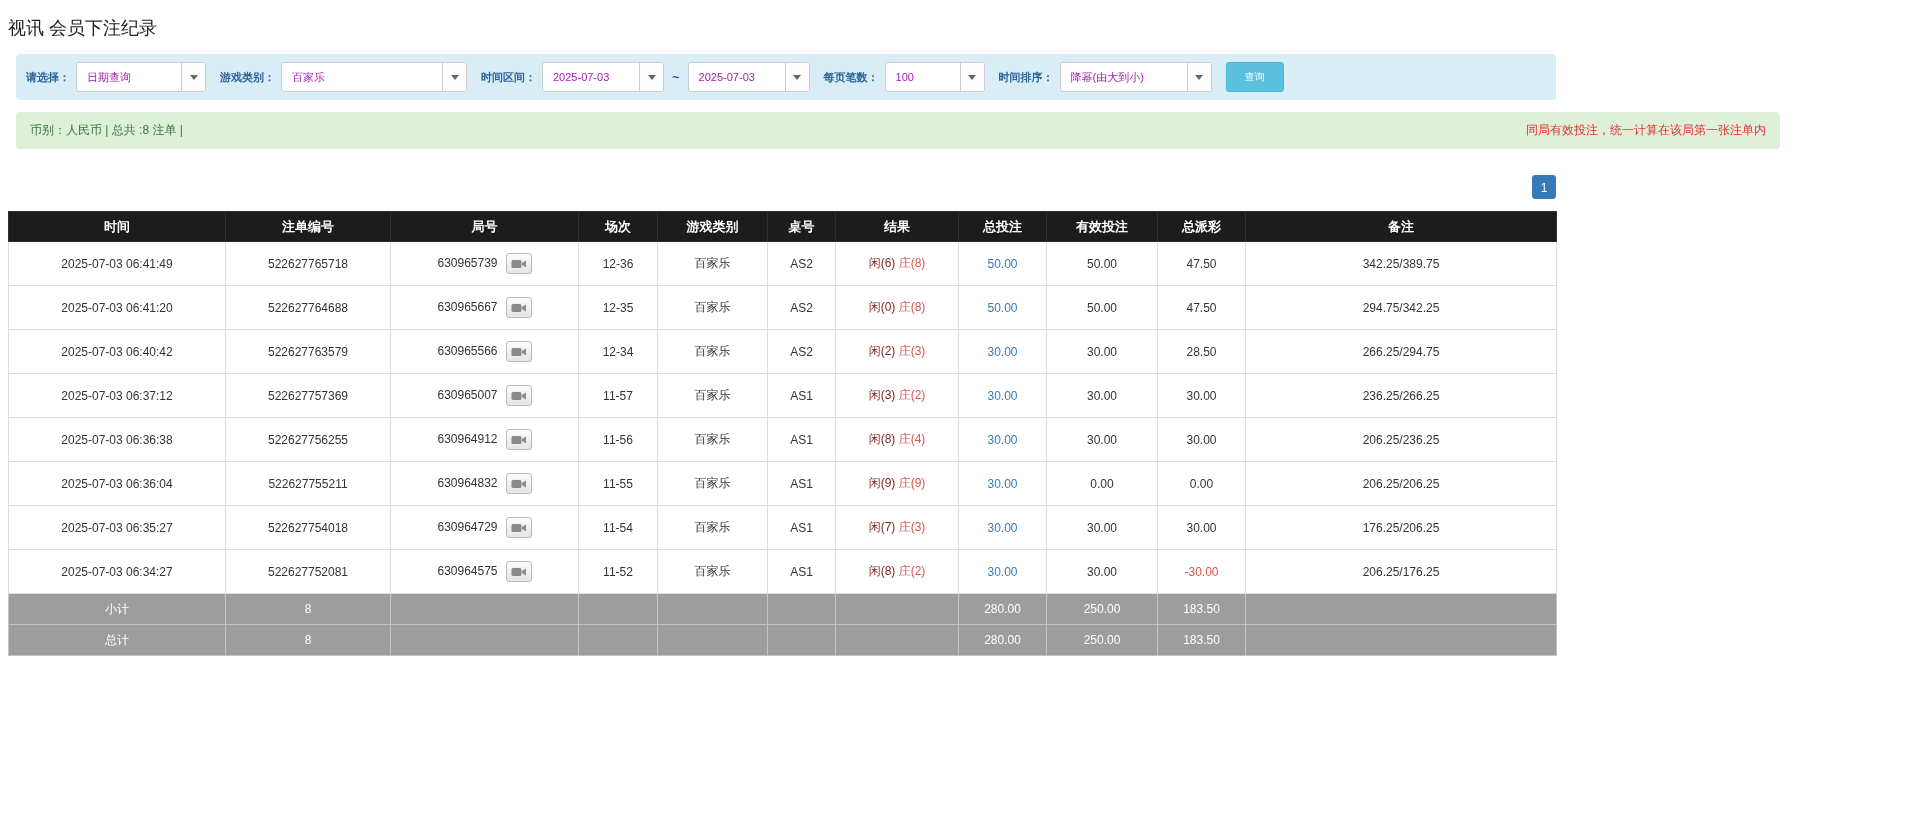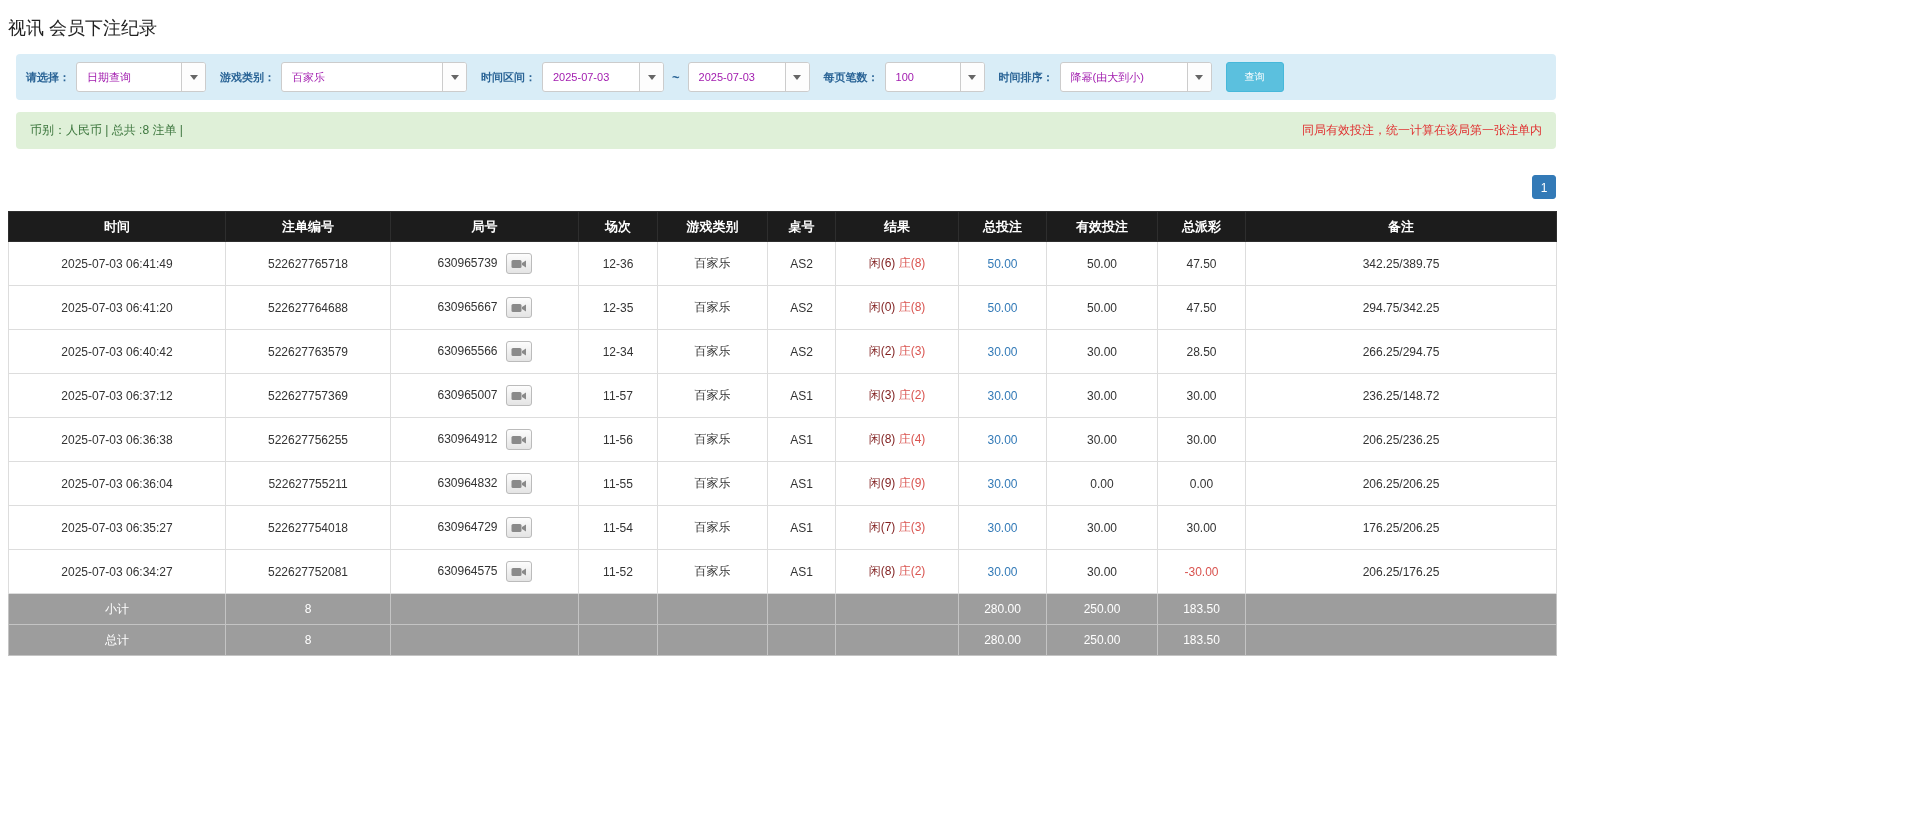--- a/index.html
+++ b/index.html
@@ -86,21 +86,21 @@
     padding: 0 18px;
     border-radius: 3px;
     font-size: 10px;
     cursor: pointer;
     font-family: inherit;
   }
 
   
   .summary-bar {
     margin: 12px 0 0 8px;
-    width: 1540px;
+    width: 1764px;
     background: #dff0d8;
     border-radius: 4px;
     padding: 10px 14px;
     display: flex;
     justify-content: space-between;
     align-items: center;
     color: #3c763d;
     font-size: 12px;
   }
   .summary-note { color: #e03030; font-size: 12px; }
@@ -371,21 +371,21 @@
     <td>11-57</td>
     <td>百家乐</td>
     <td>AS1</td>
     <td>
       <span class="player">闲(3)</span>
       <span class="banker">庄(2)</span>
     </td>
     <td><a class="bet-link">30.00</a></td>
     <td>30.00</td>
     <td class="payout">30.00</td>
-    <td>236.25/148.72</td>
+    <td>236.25/266.25</td>
   </tr>
 
   <tr>
     <td>2025-07-03 06:36:38</td>
     <td>522627756255</td>
     <td>
       <span>630964912</span><button class="video-btn">
               <svg width="16" height="12" viewBox="0 0 16 12">
                 <rect x="0.5" y="2" width="10" height="8" rx="1.5" fill="#8a8a8a"></rect>
                 <path d="M11 5 L15 2.5 L15 9.5 L11 7 Z" fill="#8a8a8a"></path>

